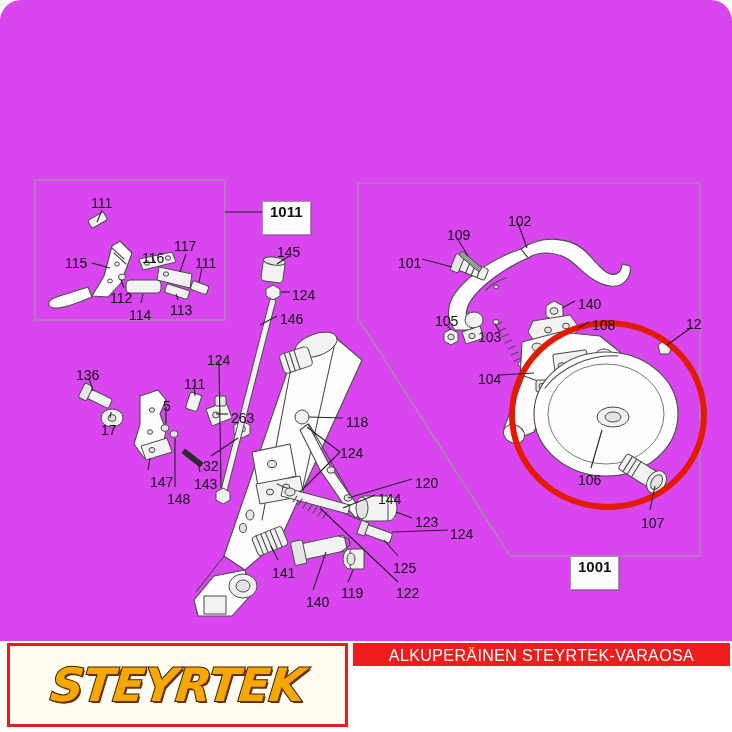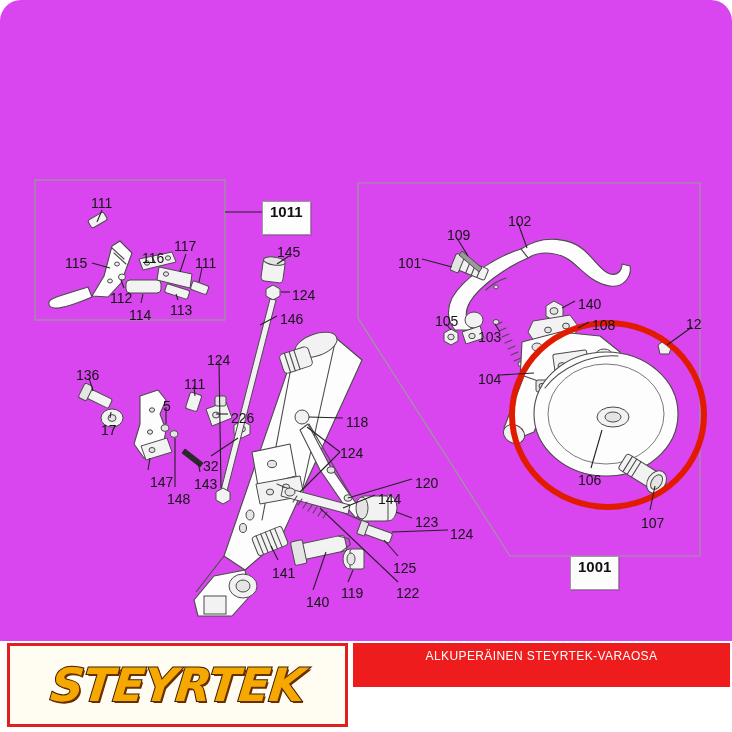--- a/index.html
+++ b/index.html
@@ -83,25 +83,25 @@
     margin-right: 2px;
     margin-top: 2px;
     height: 84px;
     display: flex;
     flex-direction: column;
     justify-content: space-between;
   }
   .banner-line {
     background: #ee1c1c;
     color: #ffffff;
-    height: 44px;
+    height: 23px;
     line-height: 26px;
     text-align: center;
     font-family: "Liberation Sans", sans-serif;
-    font-size: 12px;
+    font-size: 16px;
     font-weight: normal;
     letter-spacing: 0.4px;
     white-space: nowrap;
     overflow: hidden;
   }
 
   
   .plabel {
     position: absolute;
     font-family: "Liberation Sans", sans-serif;
@@ -436,21 +436,21 @@
       <div class="plabel" style="left: 195px; top: 256px;">111</div>
       <div class="plabel" style="left: 65px; top: 256px;">115</div>
       <div class="plabel" style="left: 110px; top: 291px; text-align: right;">112</div>
       <div class="plabel" style="left: 129px; top: 308px;">114</div>
       <div class="plabel" style="left: 170px; top: 303px;">113</div>
       <div class="plabel" style="left: 277px; top: 245px;">145</div>
       <div class="plabel" style="left: 292px; top: 288px;">124</div>
       <div class="plabel" style="left: 280px; top: 312px;">146</div>
       <div class="plabel" style="left: 207px; top: 353px;">124</div>
       <div class="plabel" style="left: 184px; top: 377px;">111</div>
-      <div class="plabel" style="left: 231px; top: 411px;">226</div>
+      <div class="plabel" style="left: 231px; top: 411px;">263</div>
       <div class="plabel" style="left: 203px; top: 459px;">32</div>
       <div class="plabel" style="left: 76px; top: 368px;">136</div>
       <div class="plabel" style="left: 101px; top: 423px;">17</div>
       <div class="plabel" style="left: 163px; top: 399px;">5</div>
       <div class="plabel" style="left: 150px; top: 475px;">147</div>
       <div class="plabel" style="left: 167px; top: 492px;">148</div>
       <div class="plabel" style="left: 194px; top: 477px;">143</div>
       <div class="plabel" style="left: 346px; top: 415px;">118</div>
       <div class="plabel" style="left: 340px; top: 446px;">124</div>
       <div class="plabel" style="left: 415px; top: 476px;">120</div>

